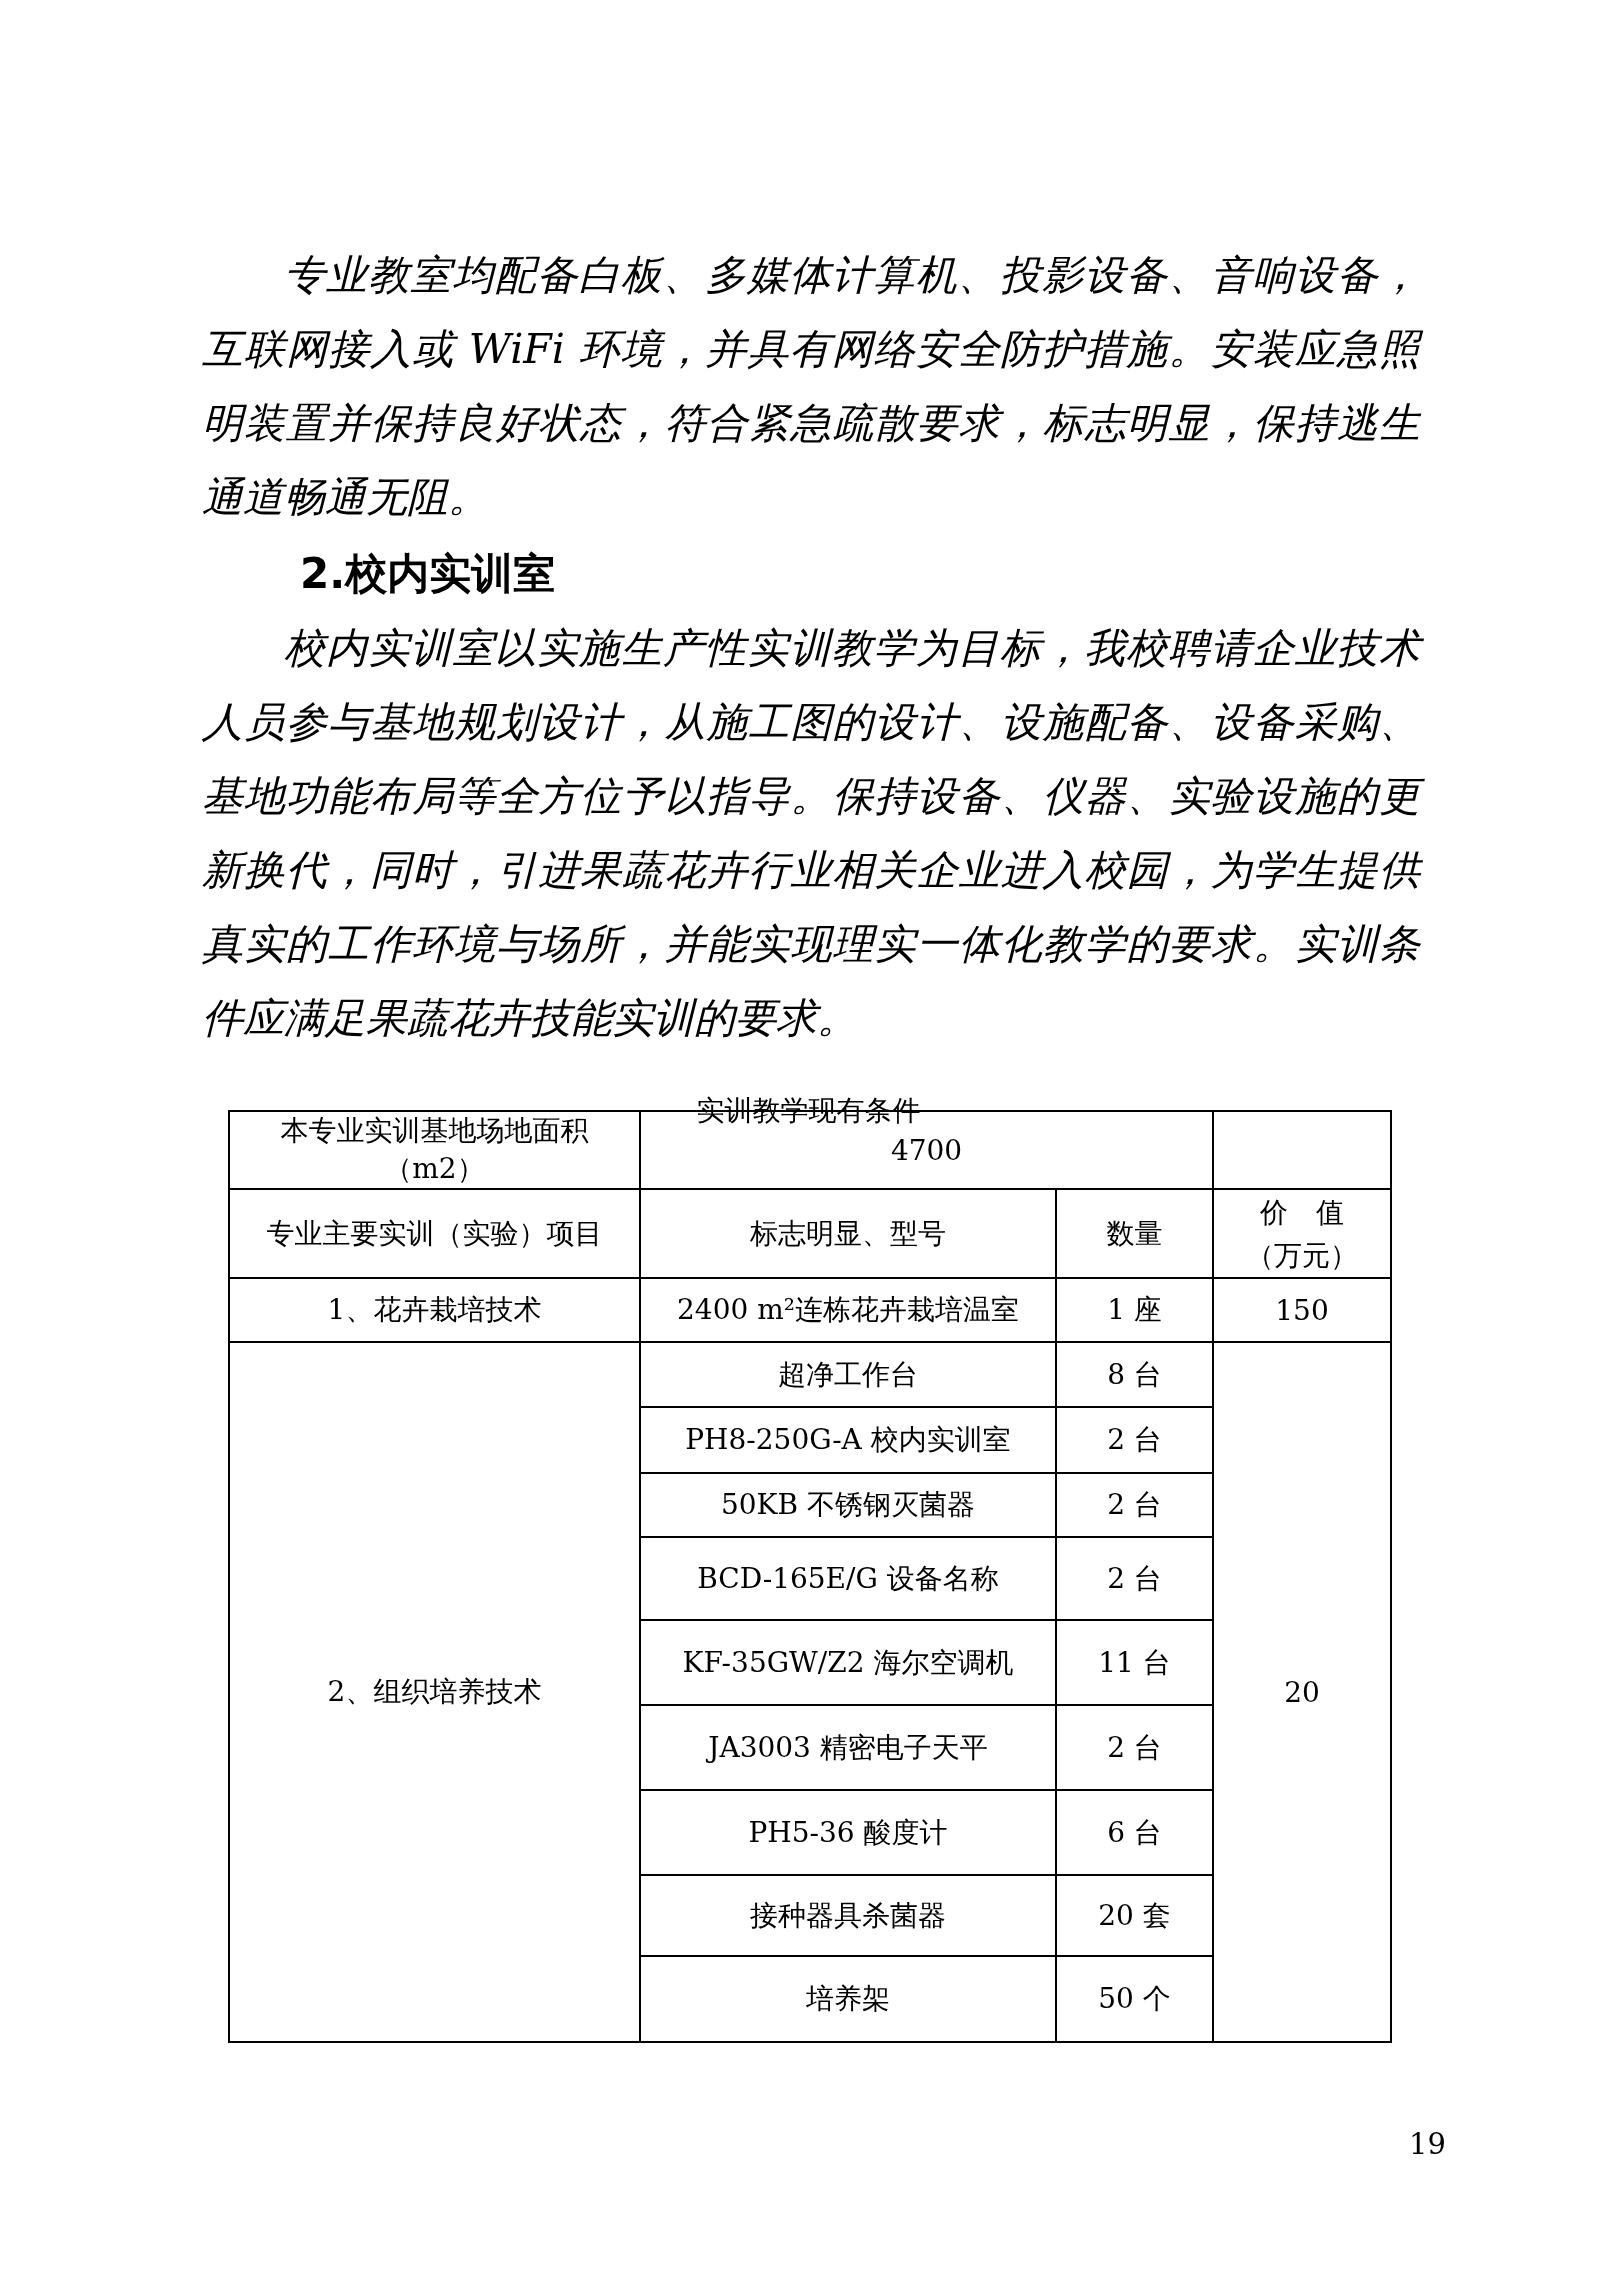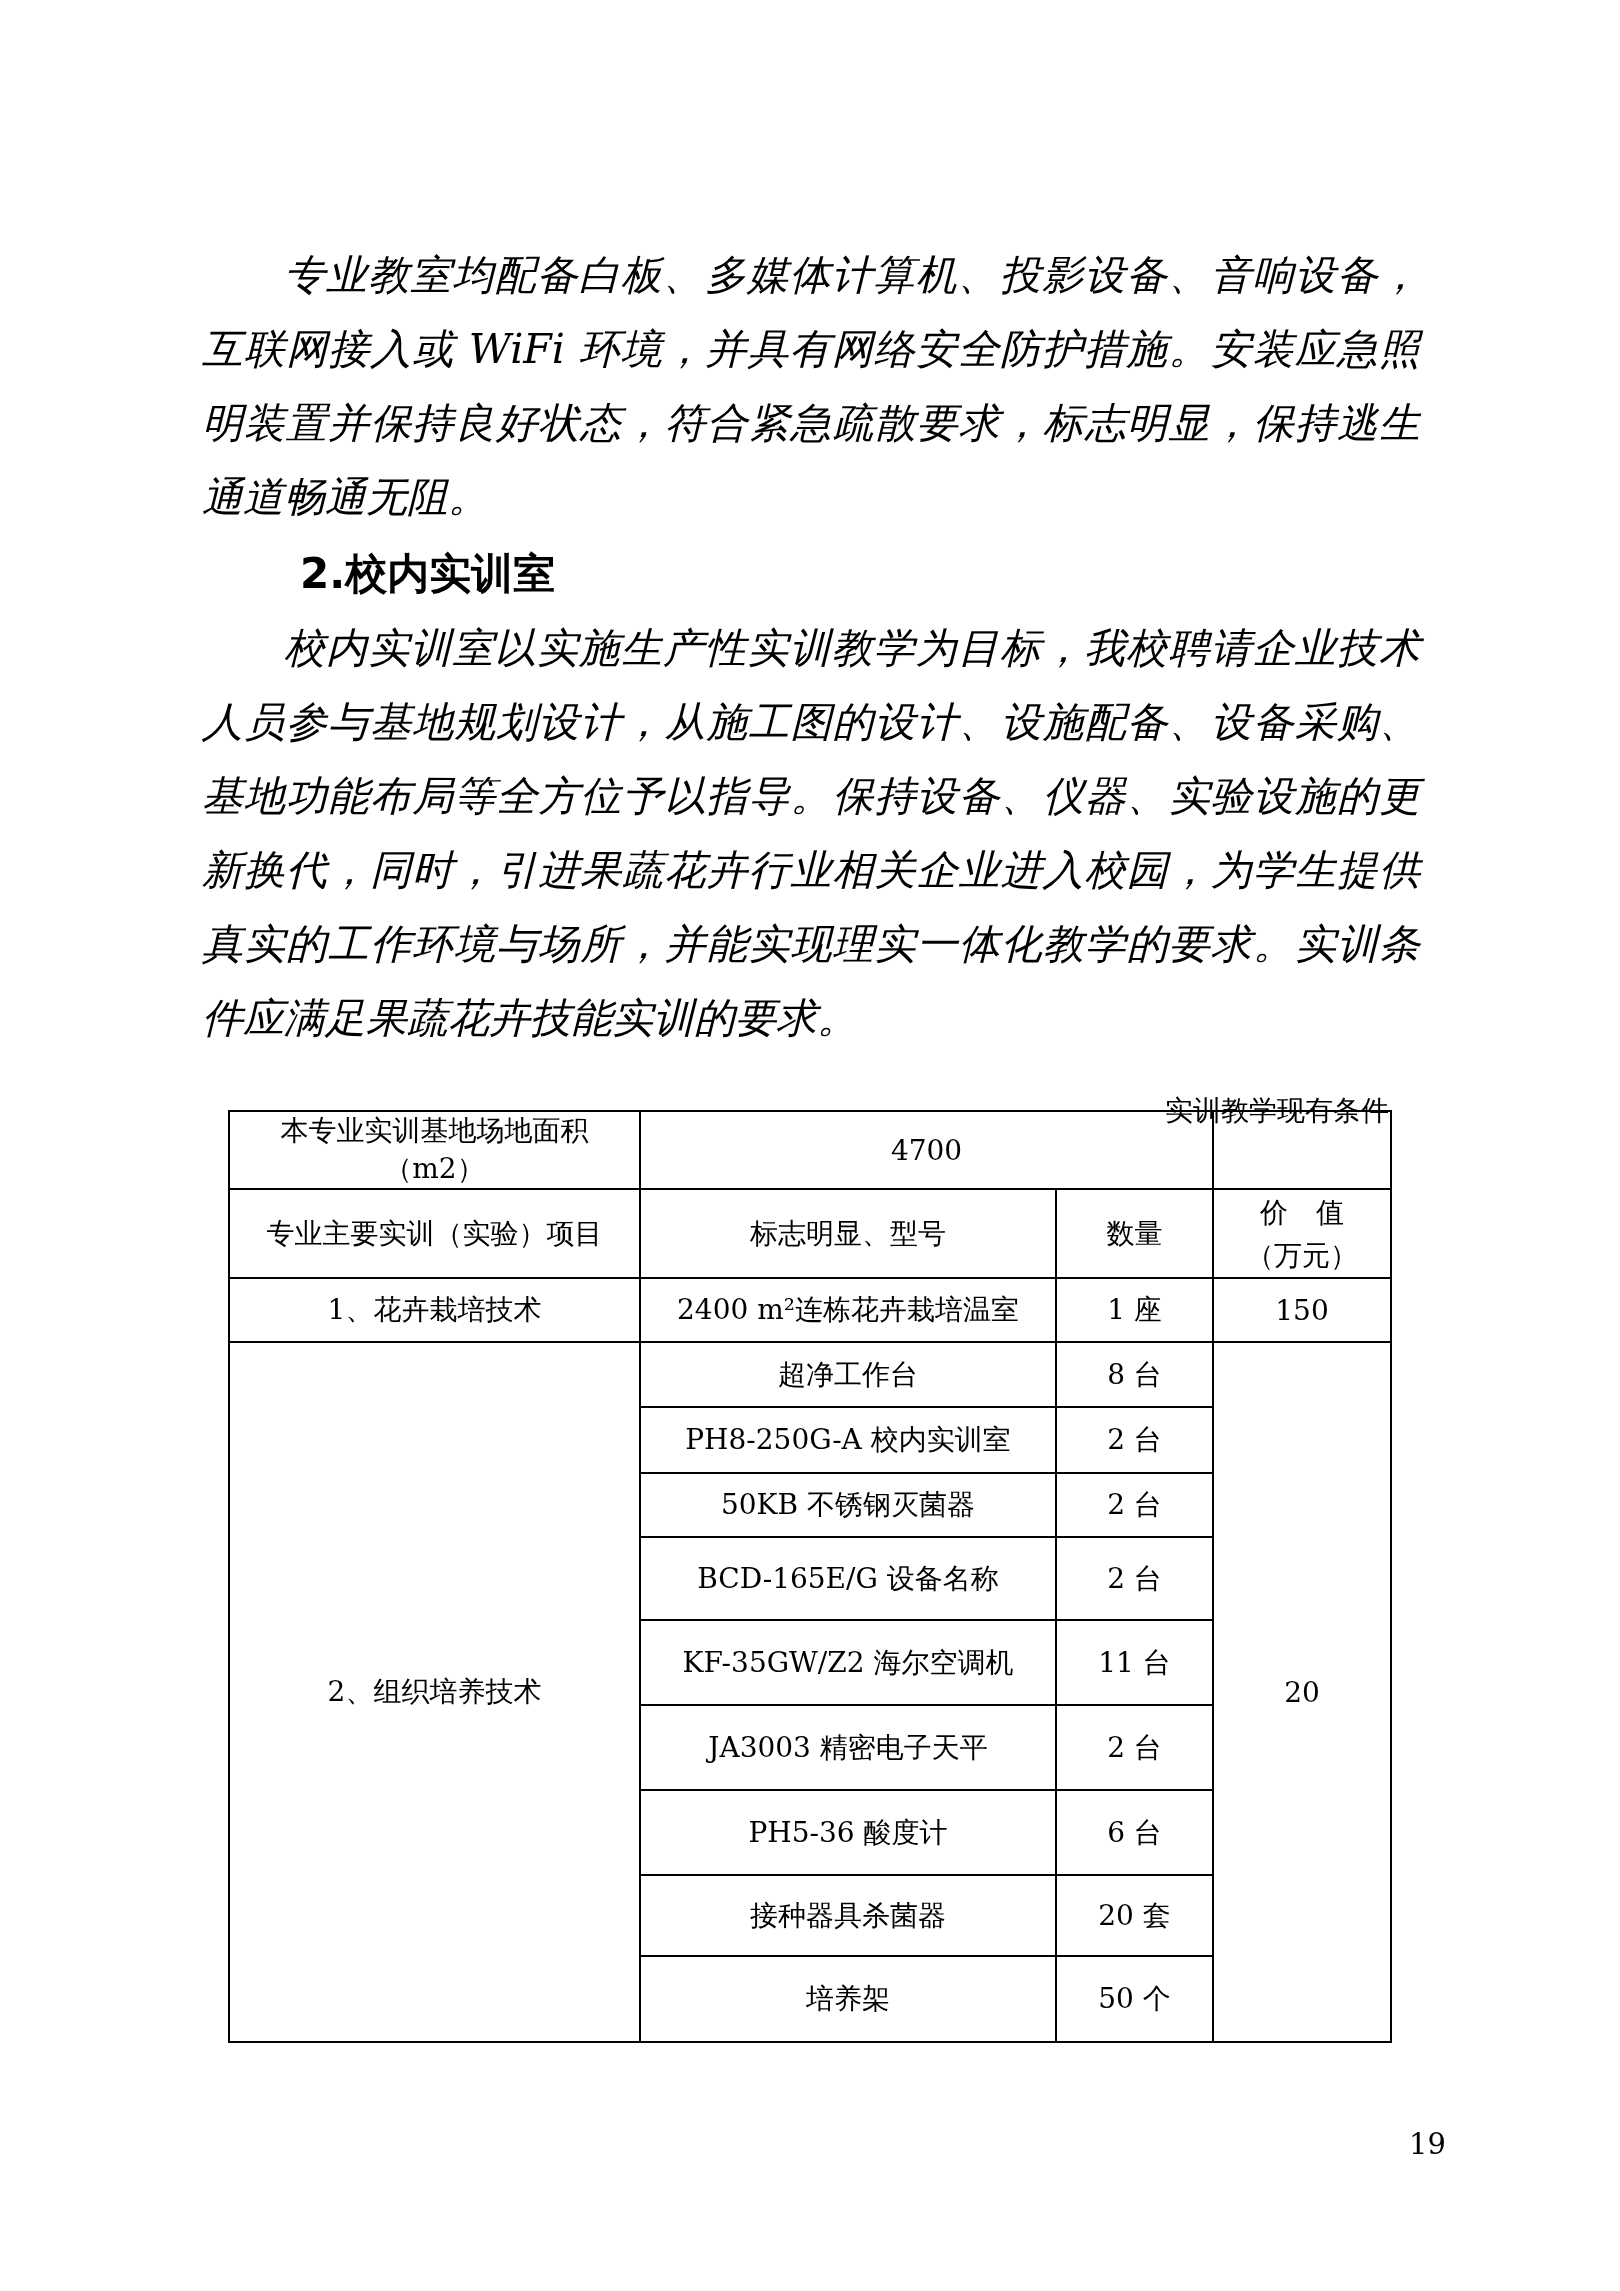--- a/index.html
+++ b/index.html
@@ -31,21 +31,21 @@
     line-height: 74px;
     font-weight: bold;
     font-family: "DejaVu Sans", "Liberation Sans", sans-serif;
   }
   #para2 { top: 611px; }
   #table-caption {
     position: absolute;
     left: 228px;
     top: 1091px;
     width: 1161px;
-    text-align: right;
+    text-align: center;
     font-size: 28px;
     line-height: 39px;
   }
   #conditions-table {
     position: absolute;
     left: 228px;
     top: 1110px;
     width: 1161px;
     border-collapse: collapse;
     table-layout: fixed;

